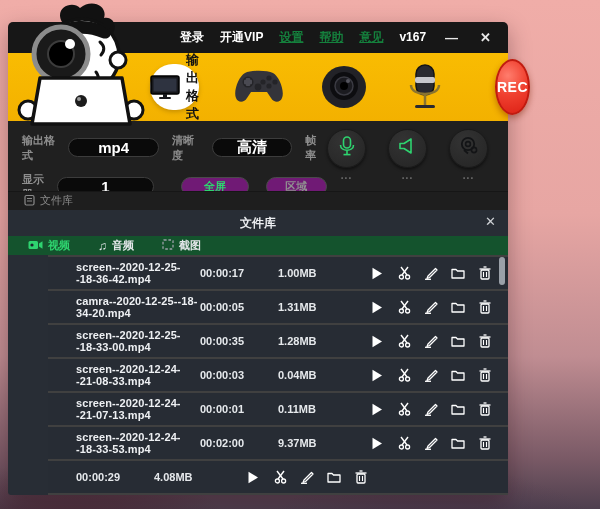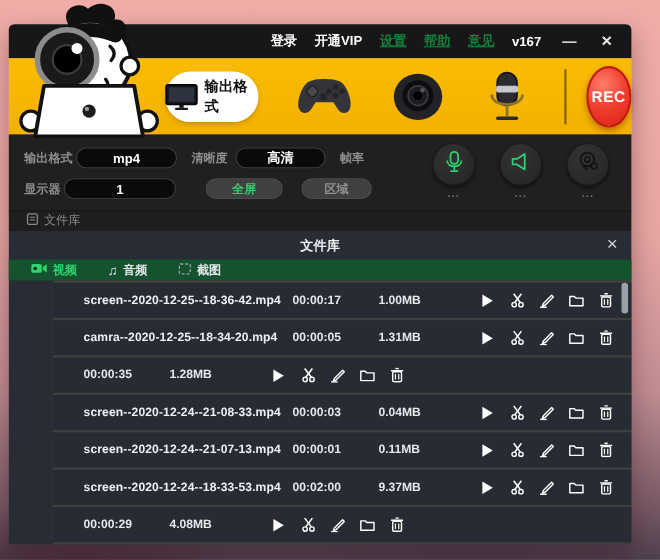--- a/index.html
+++ b/index.html
@@ -5,21 +5,21 @@
   * { box-sizing: border-box; margin: 0; padding: 0; }
   html,body { width:600px; height:509px; }
   body {
     font-family:"Liberation Sans", sans-serif;
     position:relative; overflow:hidden;
     background:
       radial-gradient(240px 130px at 12% 108%, rgba(70,20,30,.6), transparent 70%),
       radial-gradient(280px 150px at 72% 112%, rgba(60,45,70,.55), transparent 70%),
       linear-gradient(180deg,#f0ada8 0%,#e7a6a3 42%,#c08d92 70%,#7a5a66 90%,#4e3f4e 100%);
   }
-  .window{ position:absolute; left:8px; top:22px; width:566px; height:473px;
+  .window{ position:absolute; left:8px; top:22px; width:500px; height:473px;
     display:flex; flex-direction:column; box-shadow:0 8px 22px rgba(40,10,20,.35);
     border-radius:5px 5px 3px 3px; }
   
   .titlebar{ height:32px; background:#171717; border-radius:5px 5px 0 0;
     display:flex; align-items:center; justify-content:flex-end; gap:16px;
     padding-right:14px; color:#fff; font-size:12px; font-weight:bold; }
   .titlebar .mi{ cursor:default; }
   .titlebar .dim{ color:#15803d;text-decoration:underline; }
   .titlebar .winbtn{ font-size:13px; color:#e8e8e8; padding:0 3px; }
   
@@ -38,24 +38,24 @@
     display:flex; align-items:center; justify-content:center;
     box-shadow:0 3px 6px rgba(120,30,0,.45); letter-spacing:.5px; }
   
   .mascot{ position:absolute; left:14px; top:2px; width:132px; height:124px; z-index:10; }
   
   .settings{ height:70px; background:#202020; display:flex; padding:8px 10px 0 14px; }
   .set-left{ width:382px; display:flex; flex-direction:column; gap:9px; padding-top:4px; }
   .srow{ display:flex; align-items:center; gap:3px; }
   .slabel{ color:#8d8d8d; font-size:11px; font-weight:bold; }
   .pill{ background:#0a0a0a; border:1px solid #3c3c3c; border-radius:10px; height:19px;
-    color:#fff; font-size:12px; font-weight:bold; display:flex; align-items:center; justify-content:center; }
+    color:#fff; font-size:15px; font-weight:bold; display:flex; align-items:center; justify-content:center; }
   .p-fmt{ width:92px; } .p-clar{ width:82px; margin-left:4px;} .p-fps{ width:92px; margin-left:4px;}
   .p-disp{ width:102px; }
-  .toggle{ background:#404040; border:1px solid #4a4a4a; border-radius:10px; height:19px;
+  .toggle{ background:#701a75; border:1px solid #4a4a4a; border-radius:10px; height:19px;
     font-size:11px; font-weight:bold; display:flex; align-items:center; justify-content:center; }
   .t-full{ width:70px; color:#2ed36f; margin-left:24px; }
   .t-region{ width:64px; color:#909090; margin-left:14px; }
   .set-right{ flex:1; display:flex; justify-content:flex-end; gap:22px; padding-right:10px; }
   .audio-btn{ display:flex; flex-direction:column; align-items:center; }
   .circle-btn{ width:39px; height:39px; border-radius:50%;
     background:radial-gradient(circle at 38% 30%, #333 0%, #2a2a2a 60%, #242424 100%);
     border:1px solid #1a1a1a; display:flex; align-items:center; justify-content:center;
     box-shadow:0 2px 3px rgba(0,0,0,.5); }
   .dots{ color:#6f6f6f; font-size:10px; font-weight:bold; letter-spacing:1px; line-height:10px; margin-top:3px; }
@@ -321,20 +321,21 @@
           <line x1="0.5" y1="3" x2="11.5" y2="3" stroke="#fff" stroke-width="1.3"></line>
           <line x1="4.5" y1="1" x2="7.5" y2="1" stroke="#fff" stroke-width="1.3"></line>
           <line x1="4.5" y1="6" x2="4.5" y2="11" stroke="#fff" stroke-width="1.1"></line>
           <line x1="7.5" y1="6" x2="7.5" y2="11" stroke="#fff" stroke-width="1.1"></line>
         </svg>
       </span>
     </span>
   </div>
 
   <div class="file-row">
+    <span class="fname">screen--2020-12-25--18-33-00.mp4</span>
     <span class="fdur">00:00:35</span>
     <span class="fsize">1.28MB</span>
     <span class="ficons">
       <span class="act">
         <svg width="12" height="13" viewBox="0 0 12 13">
                 <path d="M1.5 0.8 L11 6.5 L1.5 12.2 Z" fill="#fff"></path>
               </svg>
       </span>
       <span class="act">
         <svg width="13" height="14" viewBox="0 0 13 14">

